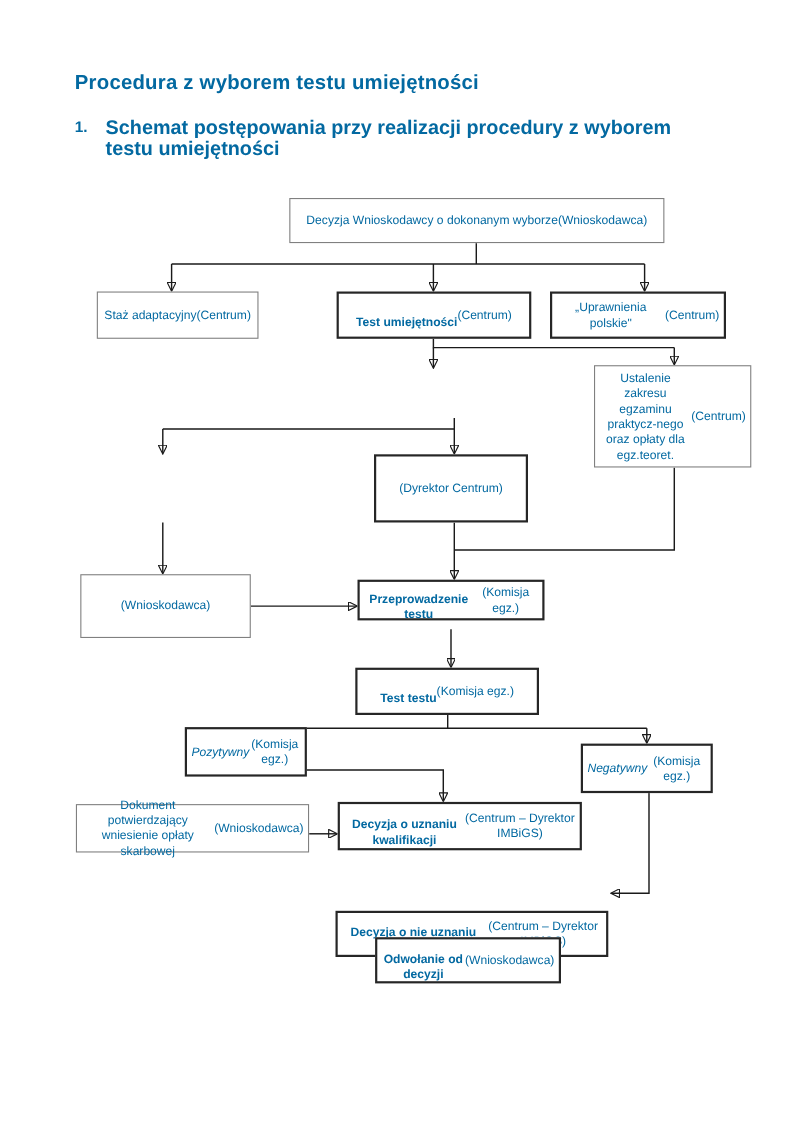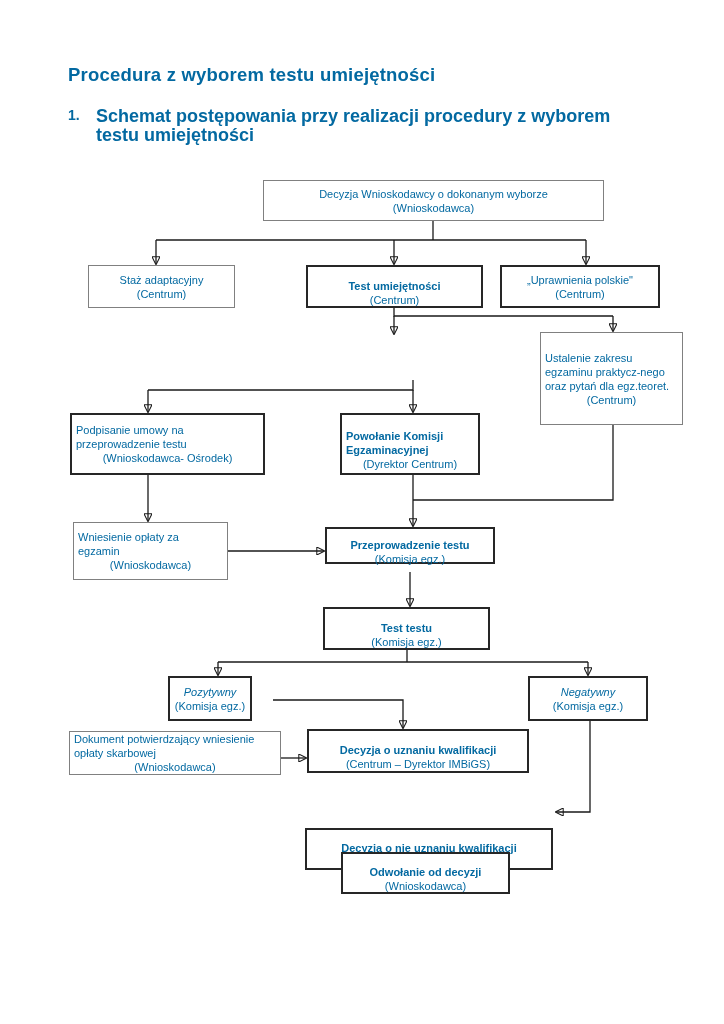--- a/index.html
+++ b/index.html
@@ -21,21 +21,22 @@
     font-size:14px;font-weight:bold;
   }
   .section-text{
     display:block;margin-left:28px;width:548px;
     font-size:18px;font-weight:bold;line-height:19px;
   }
   .node{
     position:absolute;box-sizing:border-box;
     background:#ffffff;
     border:1.5px solid #808080;
-    display:flex;flex-direction:column;align-items:center;justify-content:center;
+    display:flex;flex-direction:row;align-items:center;justify-content:center;
+    text-align:center;
     font-size:11px;line-height:14px;
     padding:2px 4px;
   }
   .node.dark{border:2px solid #262626;}
   .node .t{white-space:normal;}
   .node.boldtitle .t{font-weight:bold;margin-top:12px;}
   .node.italictitle .t{font-style:italic;}
   .connector-layer{position:absolute;left:0;top:0;}
   .connector-layer path{fill:none;stroke:#1a1a1a;stroke-width:1.3px;}
 </style>
@@ -110,50 +111,44 @@
     <div class="a">(Centrum)</div>
   </div>
 
   <div class="node dark" style="left:500px;top:265px;width:160px;height:43px">
     <div class="t">„Uprawnienia polskie"</div>
     <div class="a">(Centrum)</div>
   </div>
 
 
   <div class="node" style="left:540px;top:332px;width:143px;height:93px">
-    <div class="t">Ustalenie zakresu egzaminu praktycz-nego oraz pytań dla egz.teoret.</div>
+    <div class="t">Ustalenie zakresu egzaminu praktycz-nego oraz opłaty dla egz.teoret.</div>
     <div class="a">(Centrum)</div>
   </div>
 
-  <div class="node dark" style="left:70px;top:413px;width:195px;height:62px">
-    <div class="t">Podpisanie umowy na przeprowadzenie testu</div>
-    <div class="a">(Wnioskodawca- Ośrodek)</div>
-  </div>
 
   <div class="node dark boldtitle" style="left:340px;top:413px;width:140px;height:62px">
-    <div class="t">Powołanie Komisji Egzaminacyjnej</div>
     <div class="a">(Dyrektor Centrum)</div>
   </div>
 
   <div class="node" style="left:73px;top:522px;width:155px;height:58px">
-    <div class="t">Wniesienie opłaty za egzamin</div>
     <div class="a">(Wnioskodawca)</div>
   </div>
 
   <div class="node dark boldtitle" style="left:325px;top:527px;width:170px;height:37px">
     <div class="t">Przeprowadzenie testu</div>
     <div class="a">(Komisja egz.)</div>
   </div>
 
   <div class="node dark boldtitle" style="left:323px;top:607px;width:167px;height:43px">
     <div class="t">Test testu</div>
     <div class="a">(Komisja egz.)</div>
   </div>
 
-  <div class="node dark italictitle" style="left:168px;top:676px;width:84px;height:45px">
+  <div class="node dark italictitle" style="left:168px;top:661px;width:111px;height:45px">
     <div class="t">Pozytywny</div>
     <div class="a">(Komisja egz.)</div>
   </div>
 
   <div class="node dark italictitle" style="left:528px;top:676px;width:120px;height:45px">
     <div class="t">Negatywny</div>
     <div class="a">(Komisja egz.)</div>
   </div>
 
   <div class="node" style="left:69px;top:731px;width:212px;height:44px">

